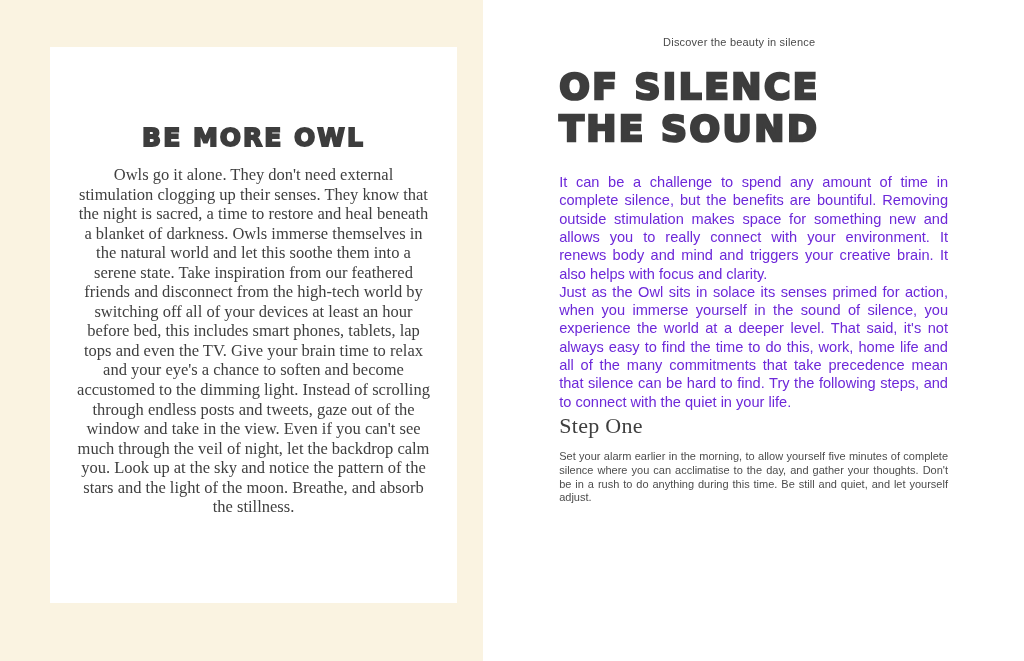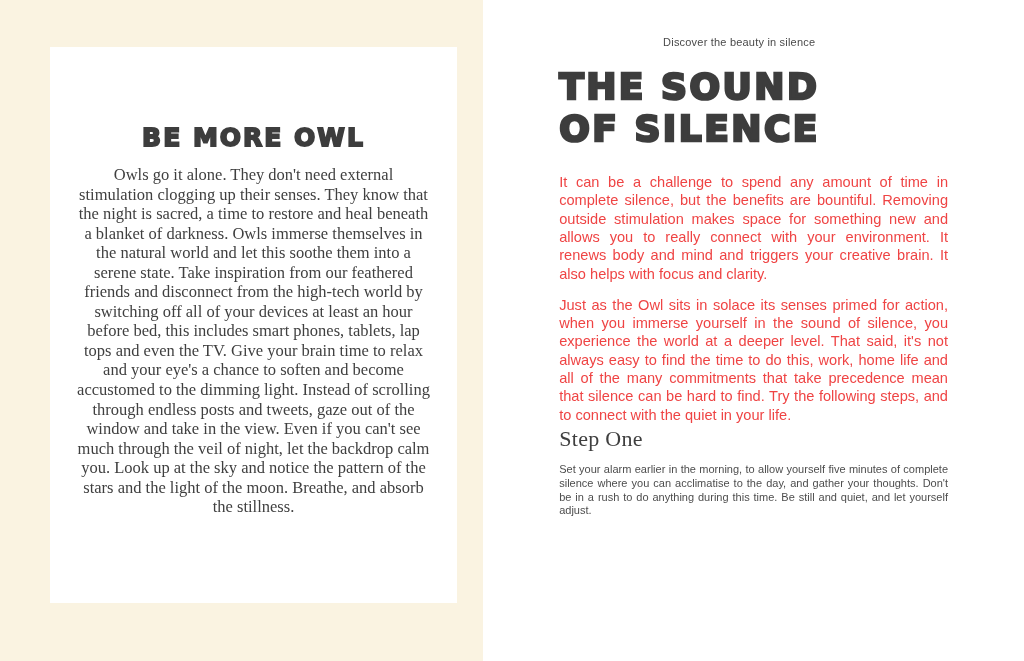--- a/index.html
+++ b/index.html
@@ -68,24 +68,24 @@
     line-height: 1.18;
     letter-spacing: 2.5px;
     color: #3d3d3d;
     -webkit-text-stroke: 2.6px #3d3d3d;
     white-space: nowrap;
   }
   .body-copy {
     margin-top: 22px;
     font-size: 14.6px;
     line-height: 1.255;
-    color: #ef4444;
+    color: #6d28d9;
     text-align: justify;
   }
-  .body-copy p + p { margin-top: 13px; }
+  .body-copy p + p { }
   .step-heading {
     font-family: "Liberation Serif", "DejaVu Serif", serif;
     font-size: 22px;
     font-weight: normal;
     color: #3f3f3f;
     margin-top: 2px;
     letter-spacing: 0.3px;
   }
   .step-copy {
     margin-top: 11px;
@@ -113,22 +113,22 @@
     <div class="card">
       <div class="card-heading">BE MORE OWL</div>
       <div class="card-body">Owls go it alone. They don't need external stimulation clogging up their senses. They know that the night is sacred, a time to restore and heal beneath a blanket of darkness. Owls immerse themselves in the natural world and let this soothe them into a serene state. Take inspiration from our feathered friends and disconnect from the high-tech world by switching off all of your devices at least an hour before bed, this includes smart phones, tablets, lap tops and even the TV. Give your brain time to relax and your eye's a chance to soften and become accustomed to the dimming light. Instead of scrolling through endless posts and tweets, gaze out of the window and take in the view. Even if you can't see much through the veil of night, let the backdrop calm you. Look up at the sky and notice the pattern of the stars and the light of the moon. Breathe, and absorb the stillness.</div>
     </div>
   </div>
 
   <div class="page-right">
     <div class="running-head">Discover the beauty in silence</div>
 
     <div class="title">
+      <div>OF SILENCE</div>
       <div>THE SOUND</div>
-      <div>OF SILENCE</div>
     </div>
 
     <div class="body-copy">
       <p>It can be a challenge to spend any amount of time in complete silence, but the benefits are bountiful. Removing outside stimulation makes space for something new and allows you to really connect with your environment. It renews body and mind and triggers your creative brain. It also helps with focus and clarity.</p>
       <p>Just as the Owl sits in solace its senses primed for action, when you immerse yourself in the sound of silence, you experience the world at a deeper level. That said, it's not always easy to find the time to do this, work, home life and all of the many commitments that take precedence mean that silence can be hard to find. Try the following steps, and to connect with the quiet in your life.</p>
     </div>
 
     <h2 class="step-heading">Step One</h2>
 
     <div class="step-copy">Set your alarm earlier in the morning, to allow yourself five minutes of complete silence where you can acclimatise to the day, and gather your thoughts. Don't be in a rush to do anything during this time. Be still and quiet, and let yourself adjust.</div>

